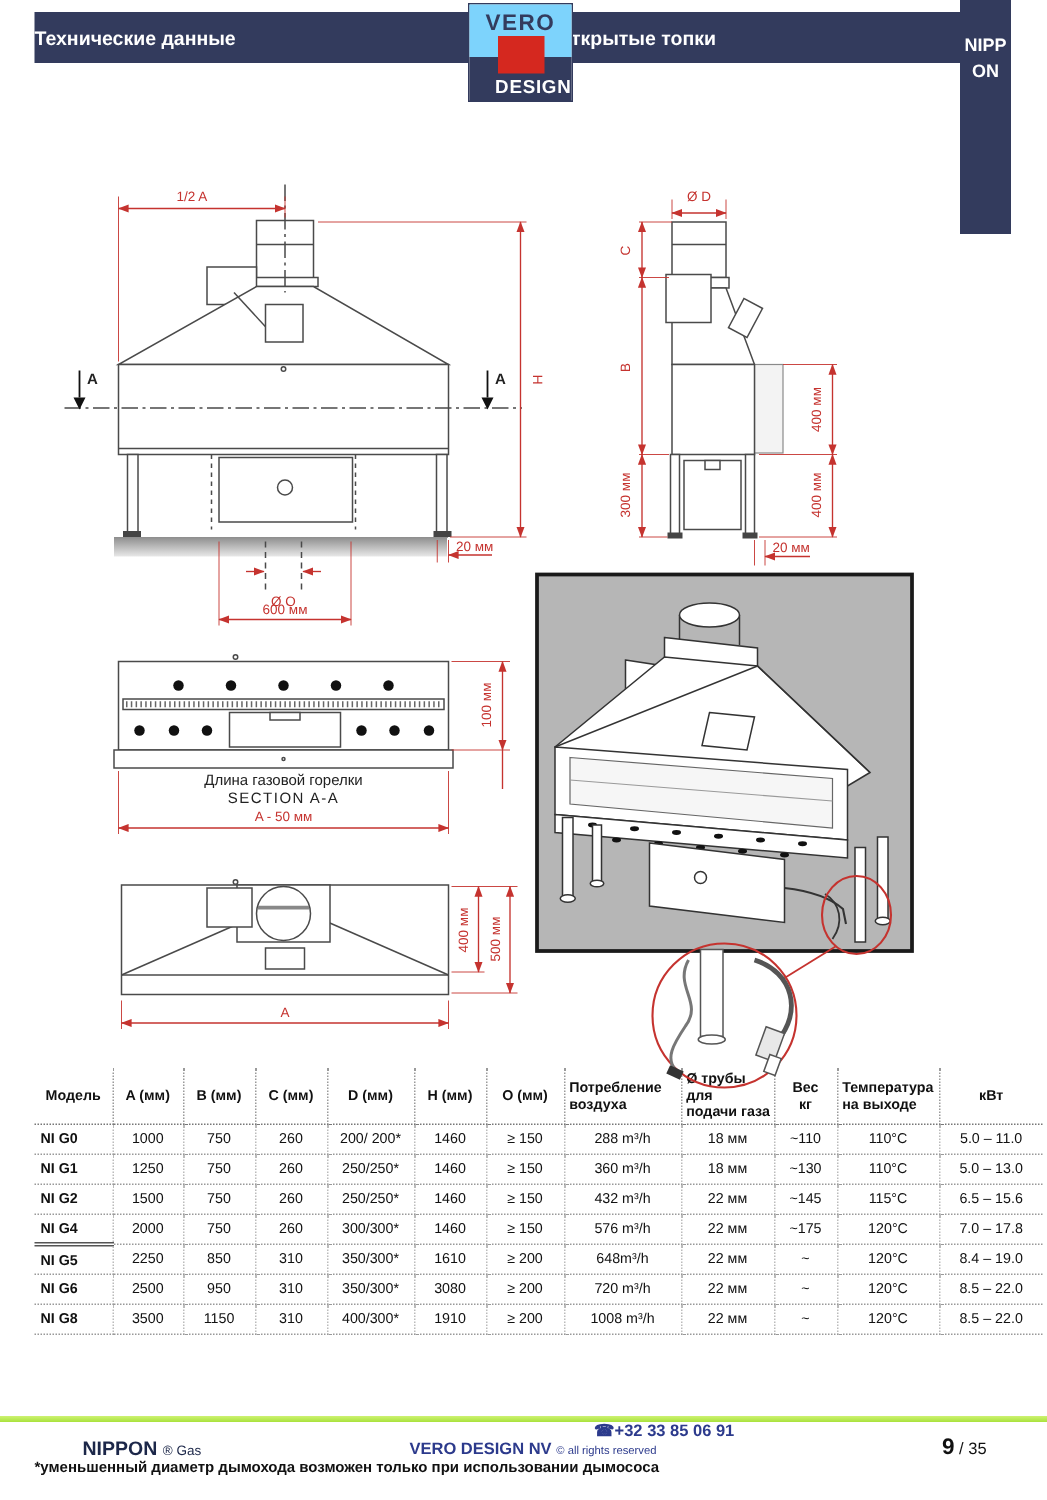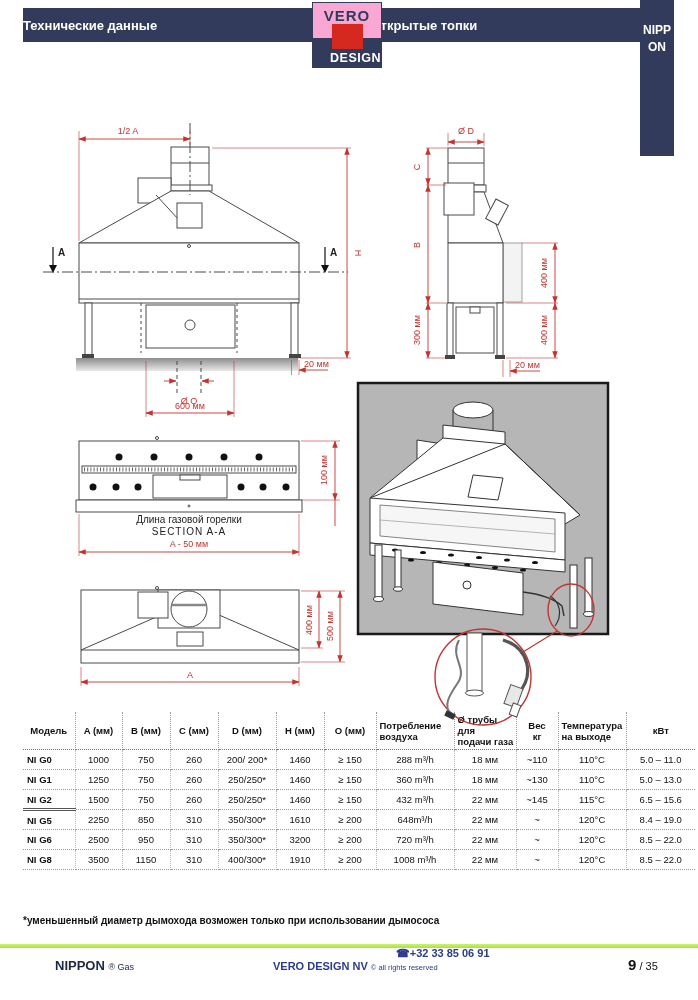--- a/index.html
+++ b/index.html
@@ -12,21 +12,21 @@
     position:relative;width:698px;height:1000px;background:#ffffff;
     margin:0 auto;overflow:hidden;
     font-family:"Liberation Sans",sans-serif;color:var(--ink);
   }
   
   .header-bar{position:absolute;left:23px;top:8px;width:617px;height:34px;
     background:var(--navy);display:flex;align-items:center;}
   .header-tab{flex:1;text-align:left;color:#fff;font-size:13px;font-weight:bold;}
   .header-spacer{width:78px;}
   .logo{position:absolute;left:312px;top:2px;width:70px;height:66px;border:1px solid var(--navy);background:#fff;}
-  .logo-top{height:35px;background:#f9a8d4;display:flex;align-items:flex-start;justify-content:center;}
+  .logo-top{height:35px;background:#7dd3fc;display:flex;align-items:flex-start;justify-content:center;}
   .logo-top span{color:var(--navy);font-weight:bold;font-size:15px;letter-spacing:1px;margin-top:4px;}
   .logo-bottom{height:30px;background:var(--navy);display:flex;align-items:flex-end;justify-content:flex-end;}
   .logo-bottom span{color:#fff;font-weight:bold;font-size:12.5px;letter-spacing:.5px;margin-bottom:3px;}
   .logo-square{position:absolute;left:19px;top:21px;width:31px;height:25px;background:var(--red);}
   .nippon{position:absolute;left:640px;top:0;width:34px;height:156px;background:var(--navy);
     color:#fff;font-weight:bold;font-size:12px;line-height:17px;text-align:center;
     padding-top:22px;word-break:break-all;letter-spacing:0;}
   .title{position:absolute;left:47px;top:82px;font-size:18px;font-weight:bold;color:#000;}
   
   svg{position:absolute;overflow:visible;}
@@ -42,21 +42,21 @@
   .spec-table{position:absolute;left:23px;top:712px;width:672px;border-collapse:collapse;
     font-size:9.5px;color:#111;}
   .spec-table th{font-weight:bold;white-space:pre-line;vertical-align:middle;text-align:center;
     height:34px;border-right:1px dotted #9a9a9a;border-bottom:1.5px dotted #777;padding:2px 1px;}
   .spec-table th.left, .spec-table td.left{text-align:left;padding-left:3px;margin-left:42px;}
   .spec-table td{height:20px;text-align:center;border-right:1px dotted #bbb;border-bottom:1px dotted #999;padding:0 1px;}
   .spec-table th:last-child,.spec-table td:last-child{border-right:none;}
   .spec-table td.model{font-weight:bold;text-align:left;padding-left:4px;}
   .spec-table td.divider-top{border-top:3px double #555;}
   
-  .footnote{position:absolute;left:23px;top:915px;font-size:10px;font-weight:600;color:#111;}
+  .footnote{position:absolute;left:23px;top:973px;font-size:10px;font-weight:600;color:#111;}
   .greenline{position:absolute;left:0;top:944px;width:698px;height:4px;
     background:linear-gradient(#cdf272,var(--green));}
   .f-brand{position:absolute;left:55px;top:958px;font-size:13px;font-weight:bold;color:#1c2749;}
   .f-brand .suffix{font-size:9px;font-weight:normal;}
   .f-company{position:absolute;left:225px;top:960px;font-size:11px;font-weight:bold;color:var(--fblue);margin-left:48px;}
   .f-company .rights{font-size:7.5px;font-weight:normal;}
   .f-phone{position:absolute;left:396px;top:947px;font-size:11px;font-weight:bold;color:var(--fblue);}
   .f-page{position:absolute;left:628px;top:956px;font-size:11px;color:#111;}
   .f-page .num{font-size:15px;font-weight:bold;}
 </style>
@@ -385,40 +385,54 @@
           <td>250/250*</td>
           <td>1460</td>
           <td>≥ 150</td>
           <td>432 m³/h</td>
           <td>22 мм</td>
           <td>~145</td>
           <td>115°C</td>
           <td>6.5 – 15.6</td>
         </tr>
         <tr>
+          <td class="model">NI G4</td>
+          <td>2000</td>
+          <td>750</td>
+          <td>260</td>
+          <td>300/300*</td>
+          <td>1460</td>
+          <td>≥ 150</td>
+          <td>576 m³/h</td>
+          <td>22 мм</td>
+          <td>~175</td>
+          <td>120°C</td>
+          <td>7.0 – 17.8</td>
+        </tr>
+        <tr>
           <td class="model divider-top">NI G5</td>
           <td>2250</td>
           <td>850</td>
           <td>310</td>
           <td>350/300*</td>
           <td>1610</td>
           <td>≥ 200</td>
           <td>648m³/h</td>
           <td>22 мм</td>
           <td>~</td>
           <td>120°C</td>
           <td>8.4 – 19.0</td>
         </tr>
         <tr>
           <td class="model">NI G6</td>
           <td>2500</td>
           <td>950</td>
           <td>310</td>
           <td>350/300*</td>
-          <td>3200</td>
+          <td>3080</td>
           <td>≥ 200</td>
           <td>720 m³/h</td>
           <td>22 мм</td>
           <td>~</td>
           <td>120°C</td>
           <td>8.5 – 22.0</td>
         </tr>
         <tr>
           <td class="model">NI G8</td>
           <td>3500</td>

